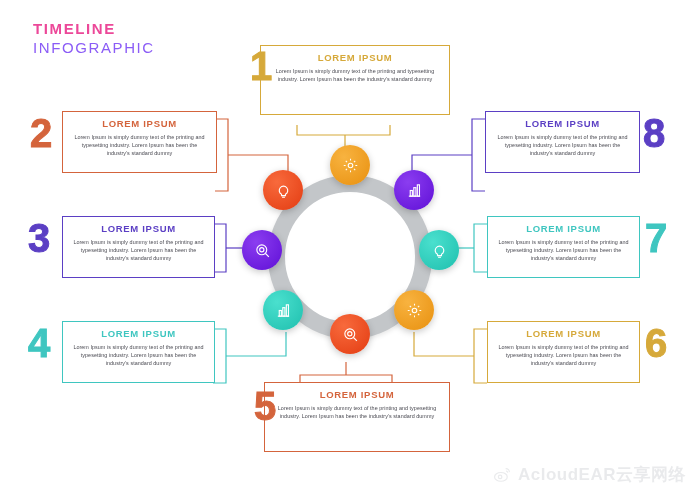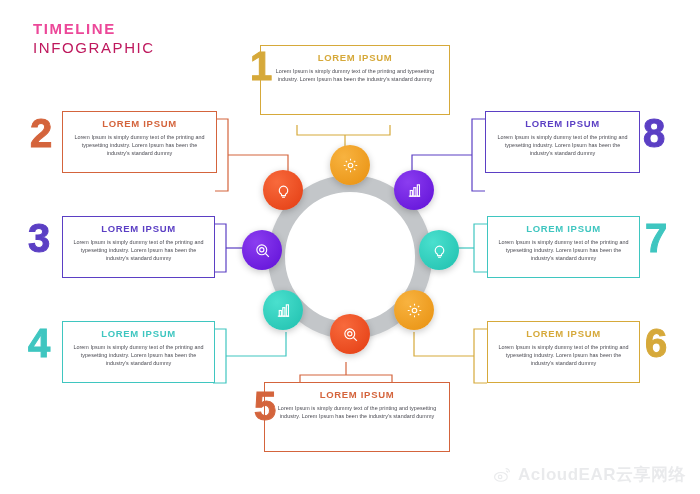--- a/index.html
+++ b/index.html
@@ -12,21 +12,21 @@
   #stage { position: relative; width: 700px; height: 494px; background:#fff; }
 
   
   .title-block { position:absolute; left:33px; top:20px; }
   .title-main {
     font-size: 15px; font-weight: bold; letter-spacing: 1.6px;
     color: #ec4899; line-height: 18px;
   }
   .title-sub {
     font-size: 15px; font-weight: normal; letter-spacing: 1.6px;
-    color: #be185d; line-height: 19px;
+    color: #8b5cf6; line-height: 19px;
   }
 
   
   .card {
     position: absolute;
     border: 1px solid #ccc;
     background: #ffffff;
     padding: 6px 10px 7px 10px;
     text-align: center;
   }

